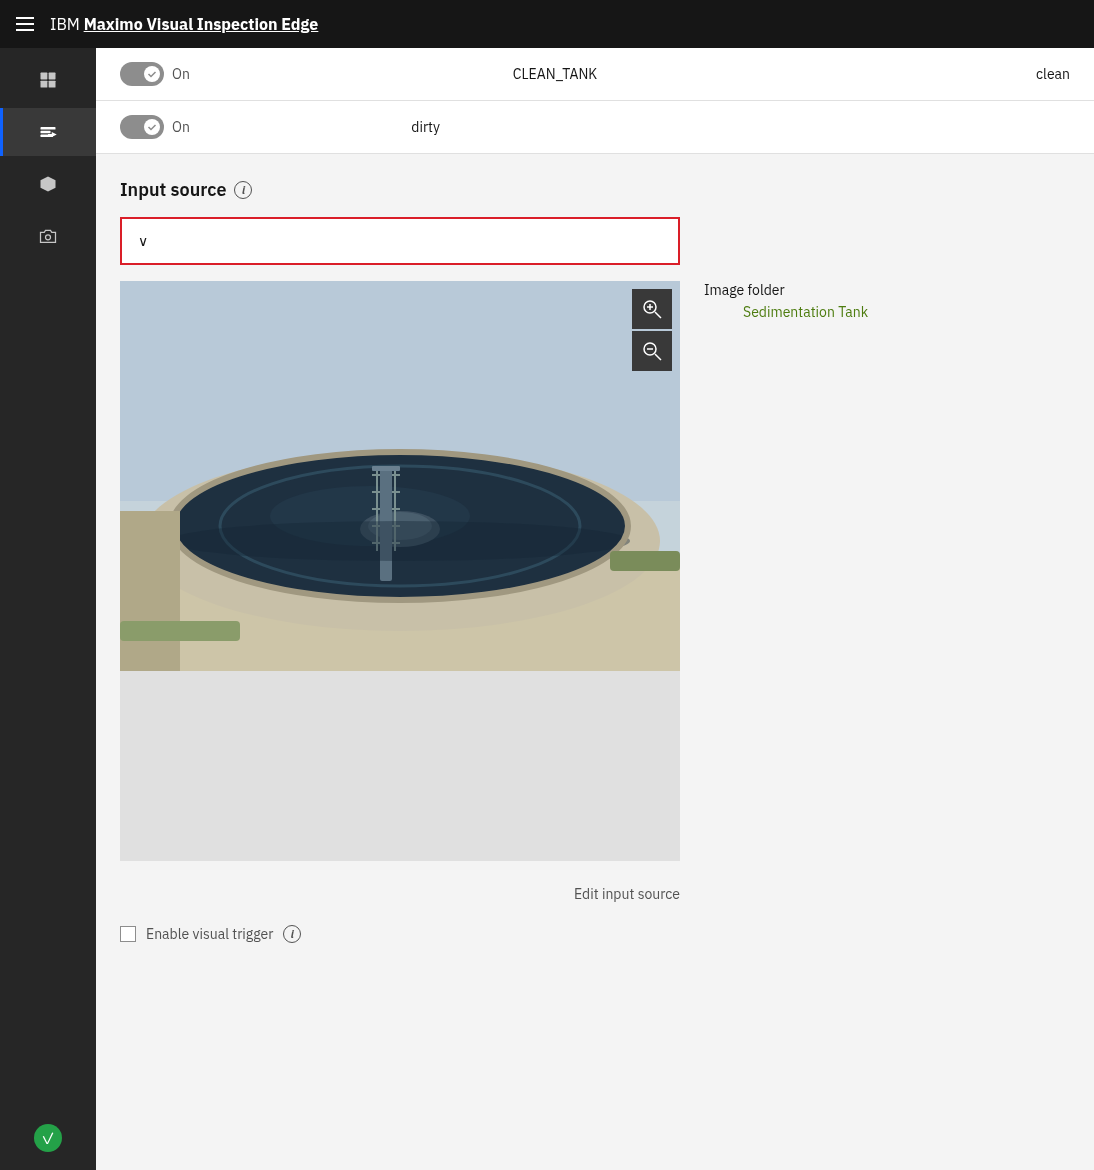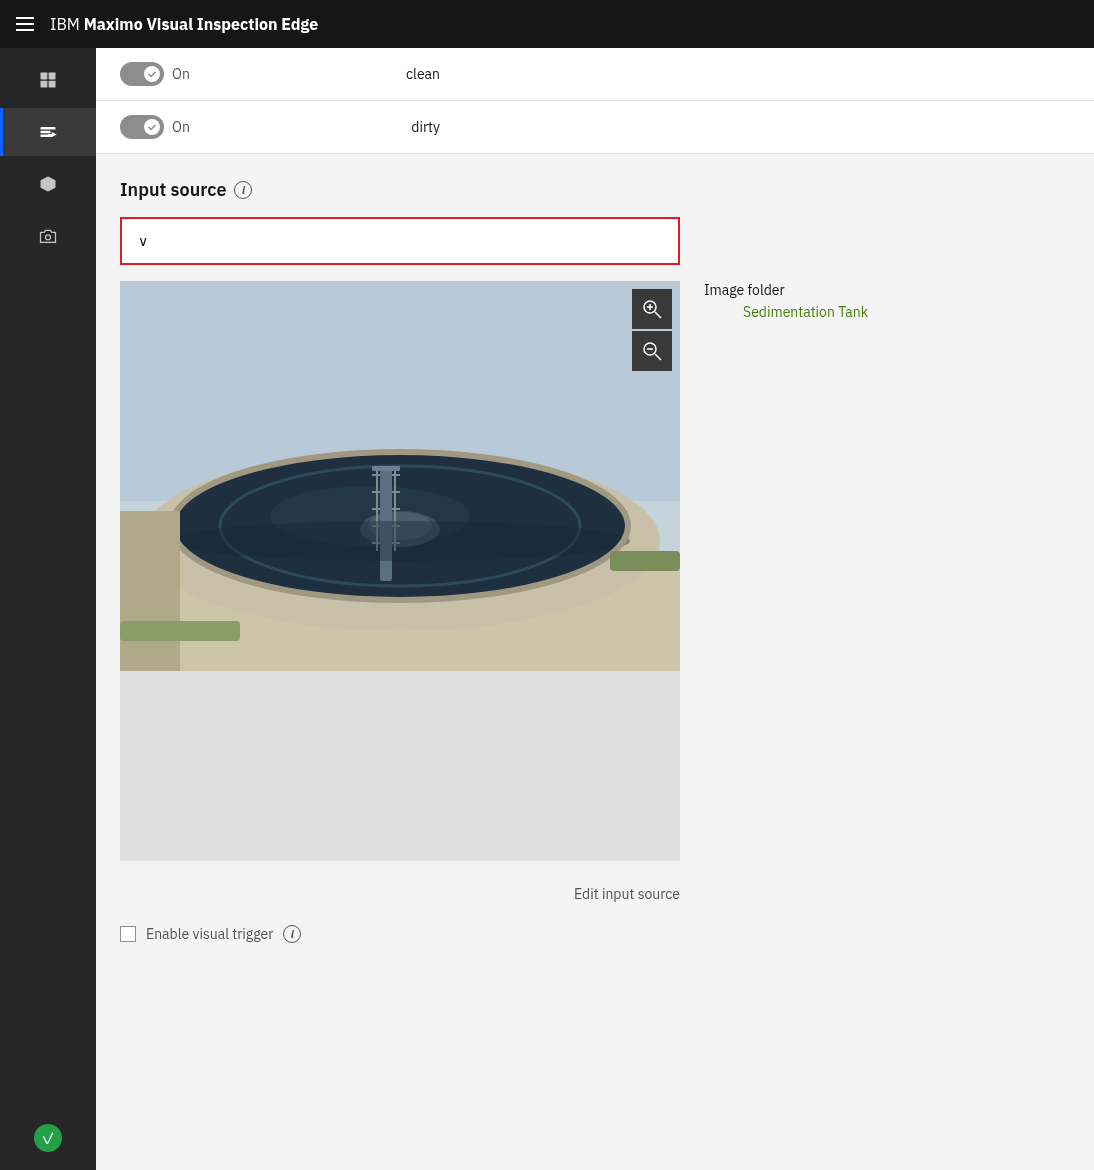--- a/index.html
+++ b/index.html
@@ -36,20 +36,21 @@
       height: 2px;
       background: #fff;
     }
     .topbar-title {
       font-size: 16px;
       color: #fff;
       font-weight: 400;
     }
     .topbar-title strong {
       font-weight: 700;
+      text-decoration: underline;
     }
 
     
     .main-layout {
       display: flex;
       flex: 1;
       overflow: hidden;
     }
 
     
@@ -395,20 +396,21 @@
             <div class="toggle-track">
               <div class="toggle-check">
                 <svg viewBox="0 0 10 10">
                   <path d="M1.5 5 l2.5 2.5 4.5 -4.5" stroke="#8d8d8d" stroke-width="1.5" fill="none"></path>
                 </svg>
               </div>
             </div>
           </div>
           <span class="toggle-label">On</span>
         </div>
+        <div class="model-col">CLEAN_TANK</div>
         <div class="value-col">clean</div>
       </div>
 
       <div class="table-row">
         <div class="toggle-col">
           <div class="toggle-switch">
             <div class="toggle-track">
               <div class="toggle-check">
                 <svg viewBox="0 0 10 10">
                   <path d="M1.5 5 l2.5 2.5 4.5 -4.5" stroke="#8d8d8d" stroke-width="1.5" fill="none"></path>

